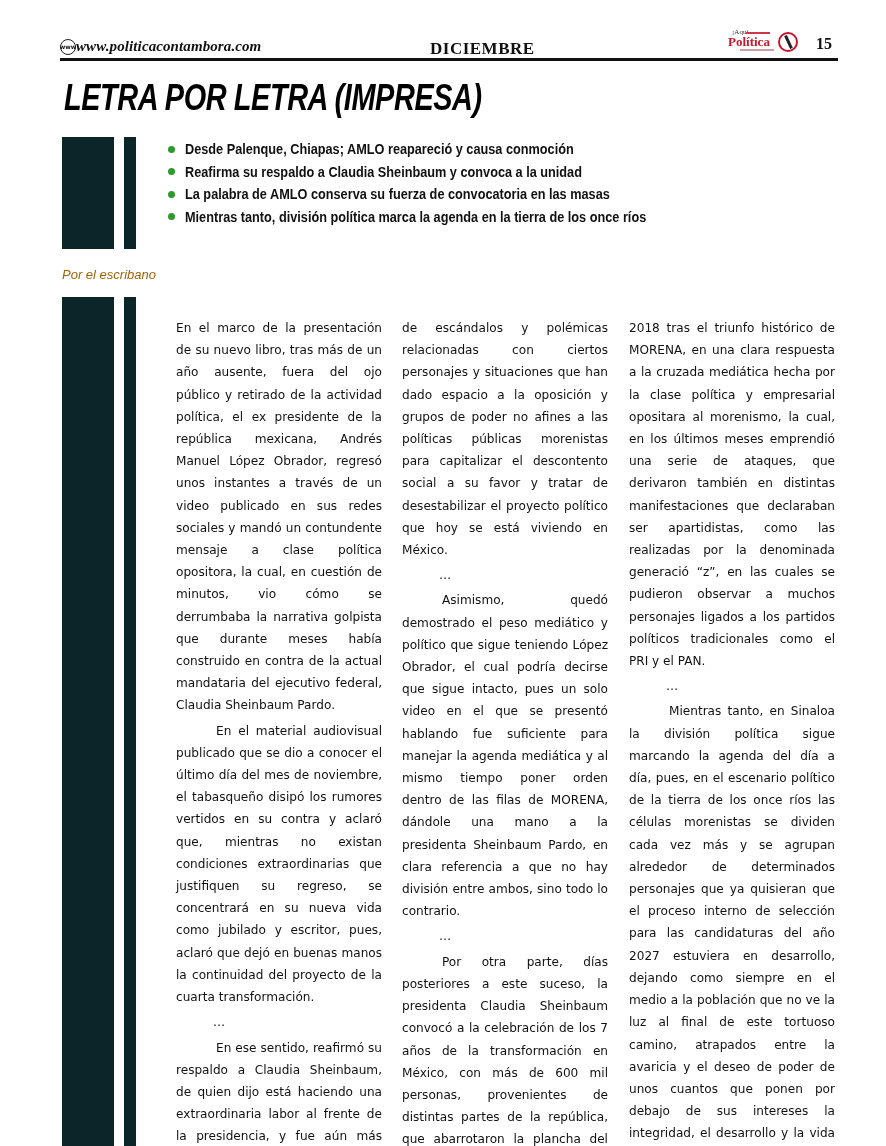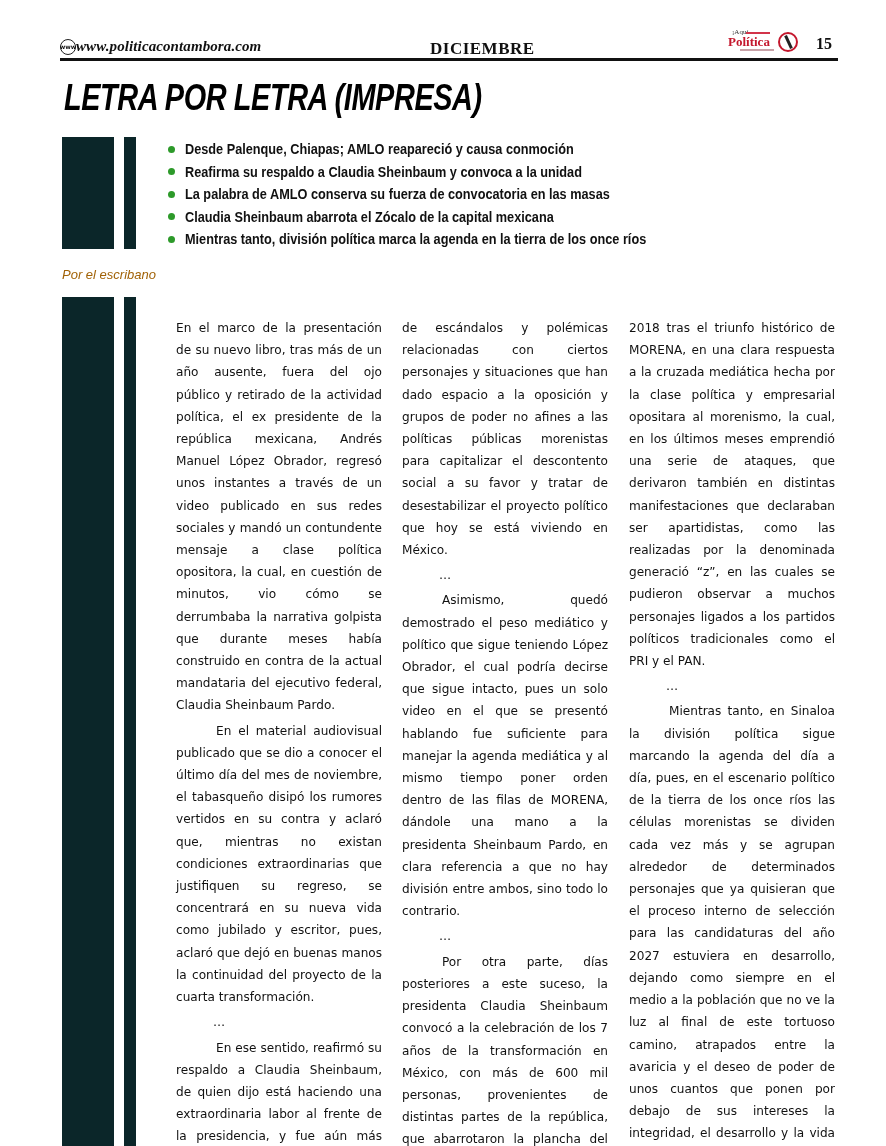--- a/index.html
+++ b/index.html
@@ -76,24 +76,20 @@
   <li>
       <span class="dot"></span>
       <span class="btext">Reafirma su respaldo a Claudia Sheinbaum y convoca a la unidad</span>
     </li>
   <li>
       <span class="dot"></span>
       <span class="btext">La palabra de AMLO conserva su fuerza de convocatoria en las masas</span>
     </li>
   <li>
       <span class="dot"></span>
-      <span class="btext">Claudia Sheinbaum abarrota el Zócalo de la capital mexicana</span>
-    </li>
-  <li>
-      <span class="dot"></span>
       <span class="btext">Mientras tanto, división política marca la agenda en la tierra de los once ríos</span>
     </li>
 </ul>
 
 <div class="byline">Por el escribano</div>
 
 <div class="block-wide bw2"></div>
 <div class="block-wide bn2"></div>
 
 <div class="col c1">

